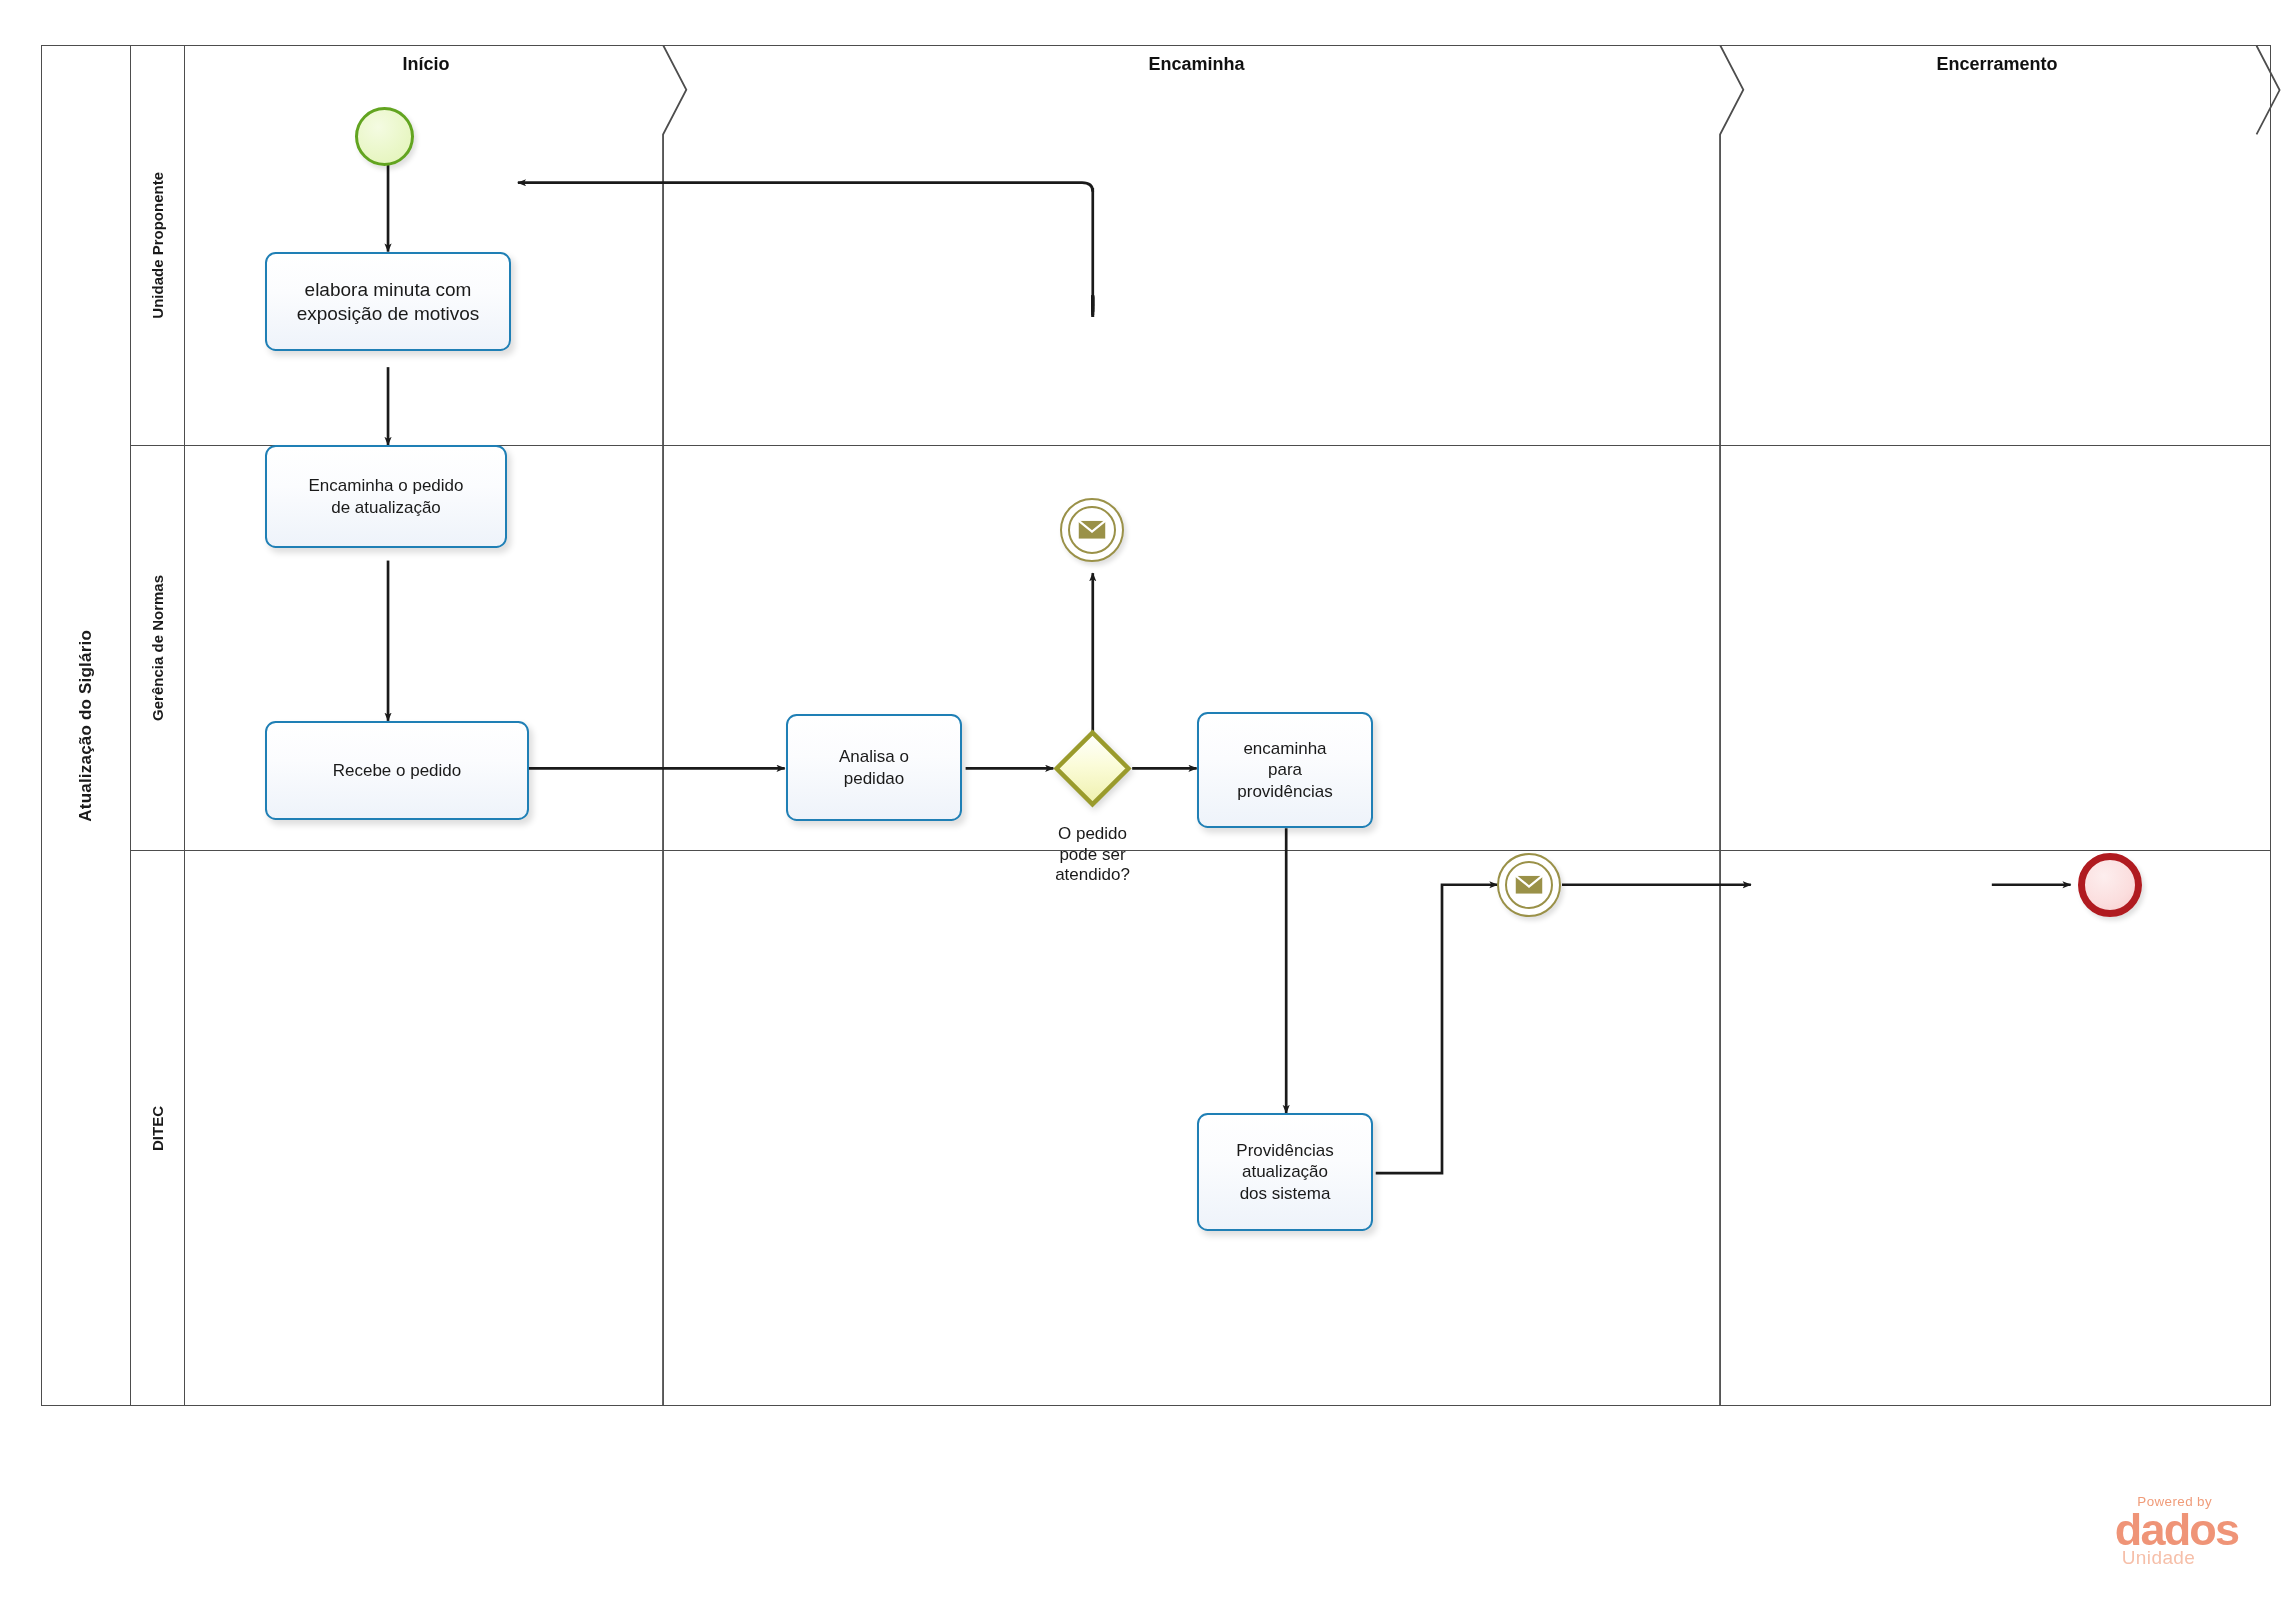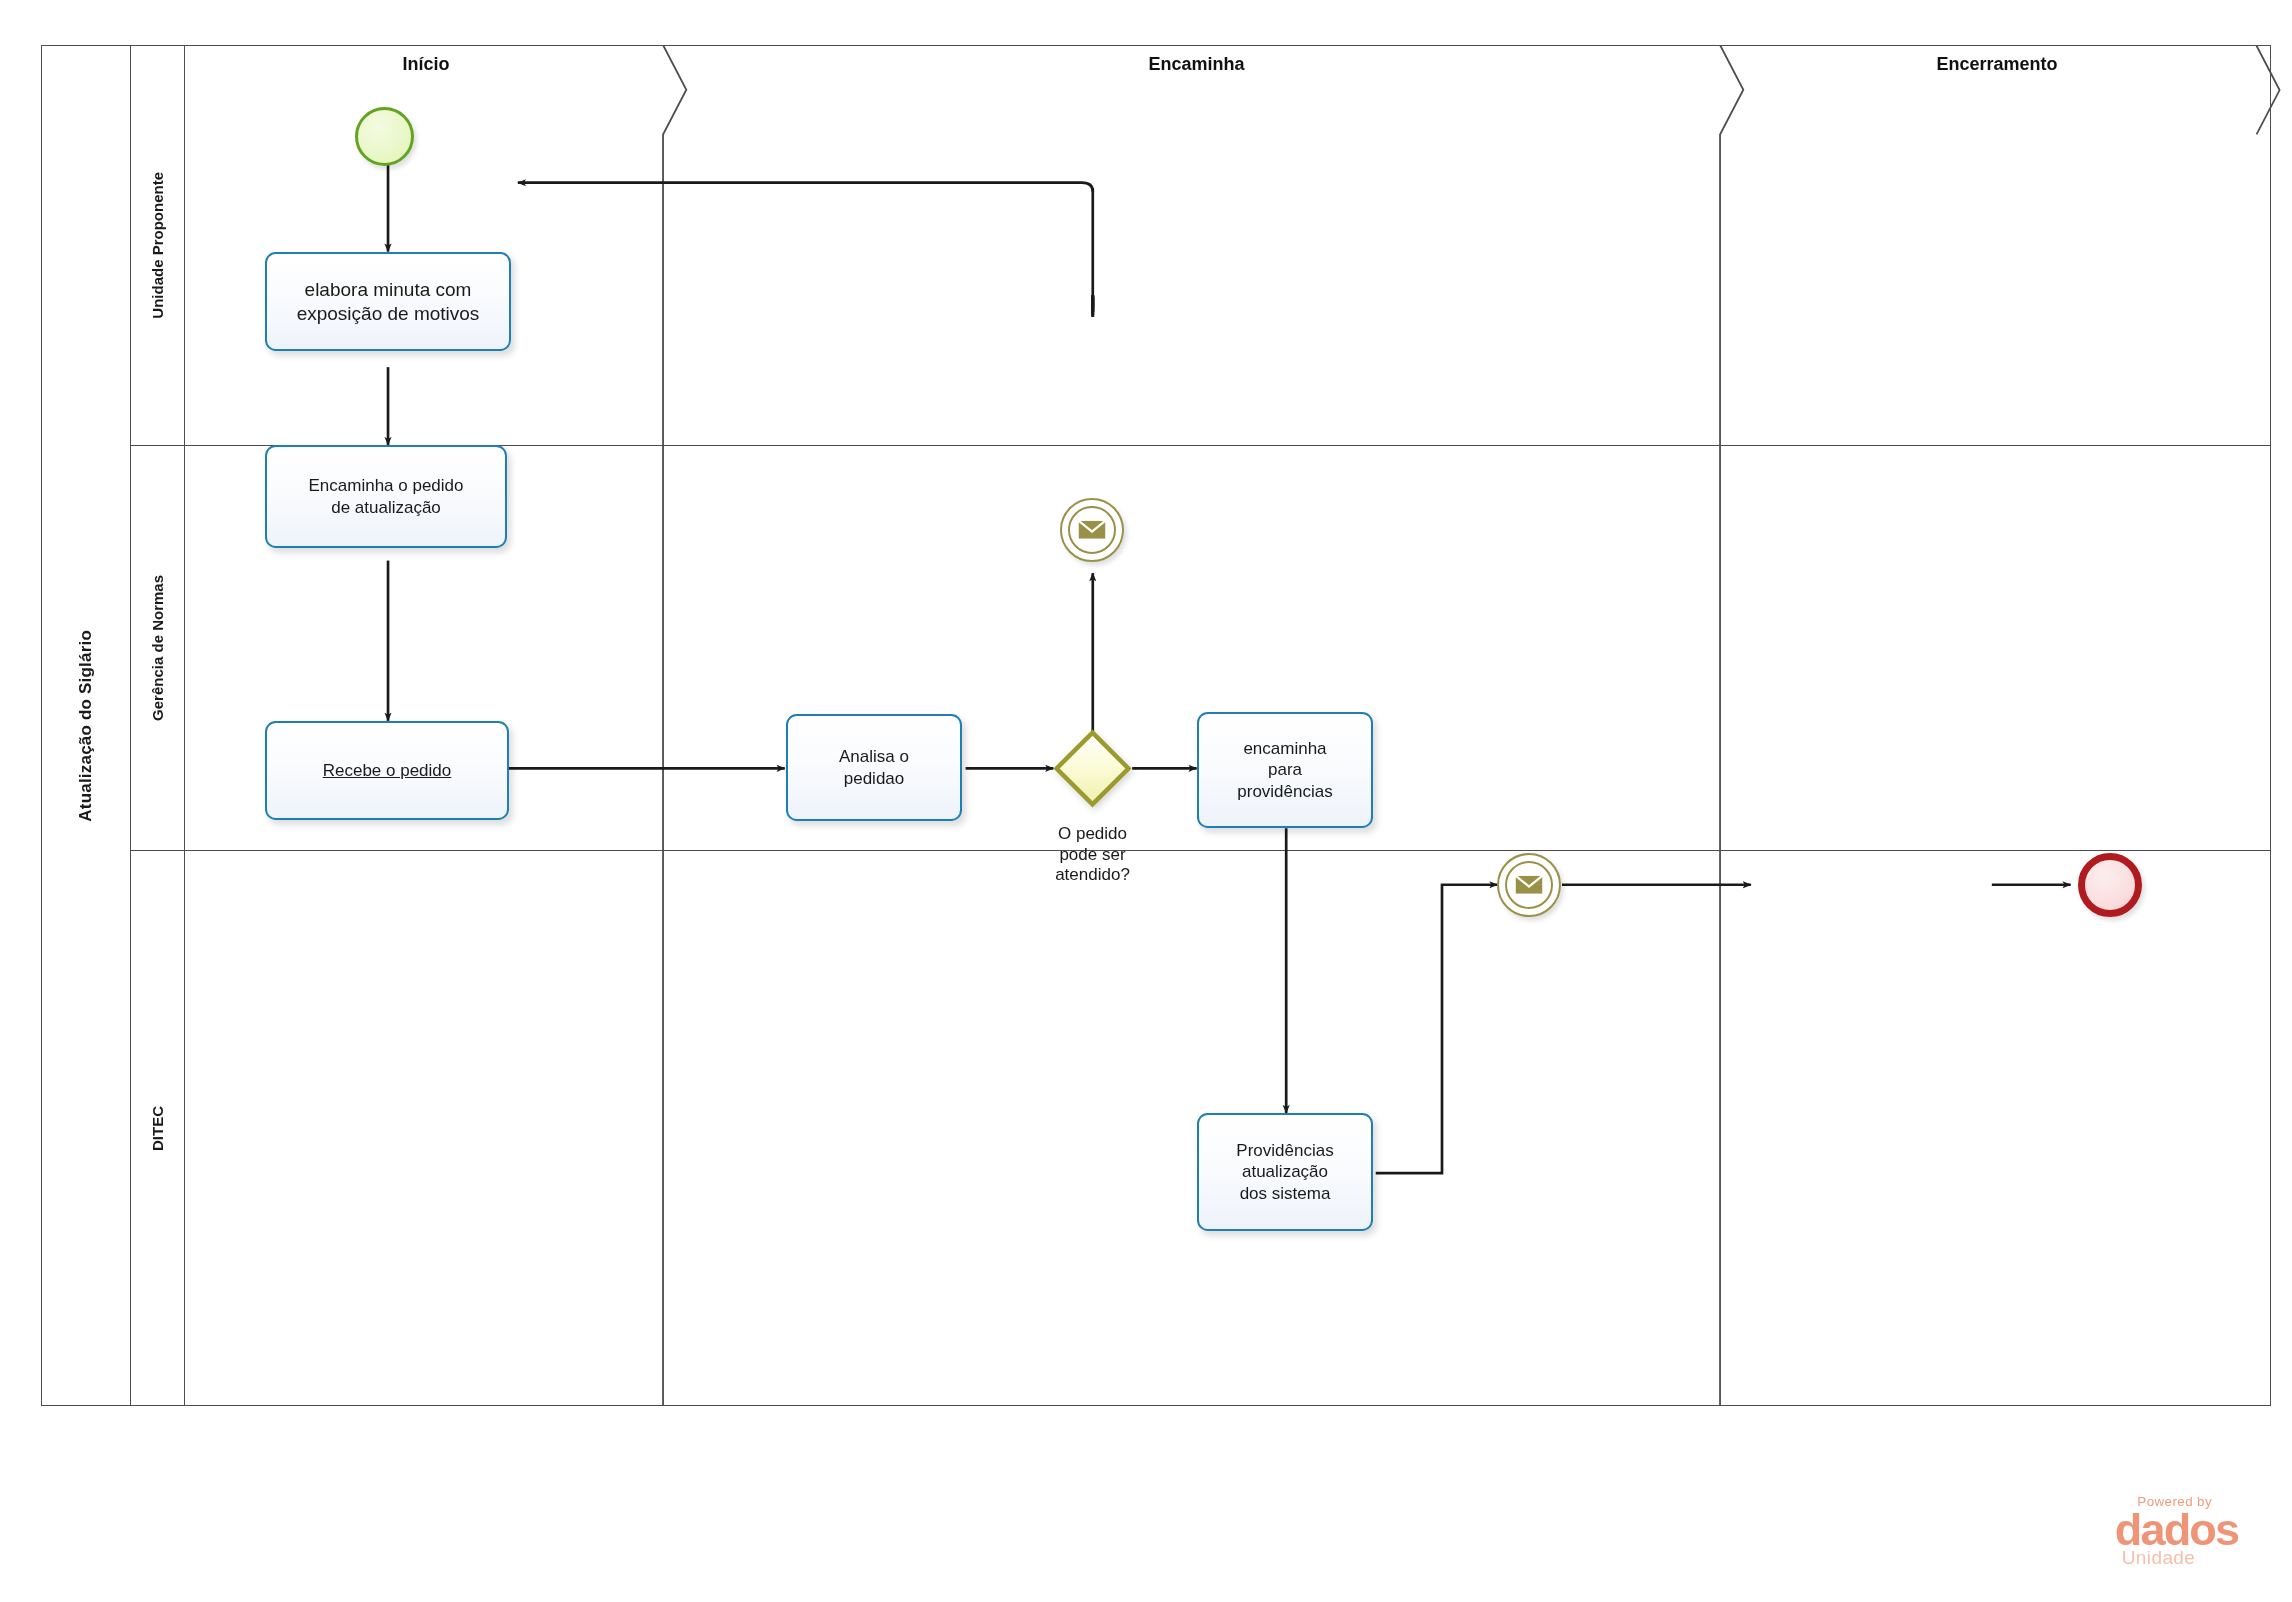--- a/index.html
+++ b/index.html
@@ -340,21 +340,21 @@
   </svg>
 
   <div class="event start" style="left:355px; top:107px; width:59px; height:59px;"></div>
 
   <div class="task small-text" style="left:265px; top:252px; width:246px; height:99px;">elabora minuta com
 exposição de motivos</div>
 
   <div class="task" style="left:265px; top:445px; width:242px; height:103px;">Encaminha o pedido
 de atualização</div>
 
-  <div class="task" style="left:265px; top:721px; width:244px; height:99px;text-decoration:underline;">Recebe o pedido</div>
+  <div class="task" style="left:265px; top:721px; width:264px; height:99px;">Recebe o pedido</div>
 
   <div class="task" style="left:786px; top:714px; width:176px; height:107px;">Analisa  o
 pedidao</div>
 
   <div class="gateway" style="left:1053px; top:729px; width:79px; height:79px;">
     <svg width="79" height="79" viewBox="0 0 88 88">
       <defs>
         <linearGradient id="gwgrad" x1="0" y1="0" x2="0" y2="1">
           <stop offset="0%" stop-color="#ffffff"></stop>
           <stop offset="45%" stop-color="#fbfcd9"></stop>

